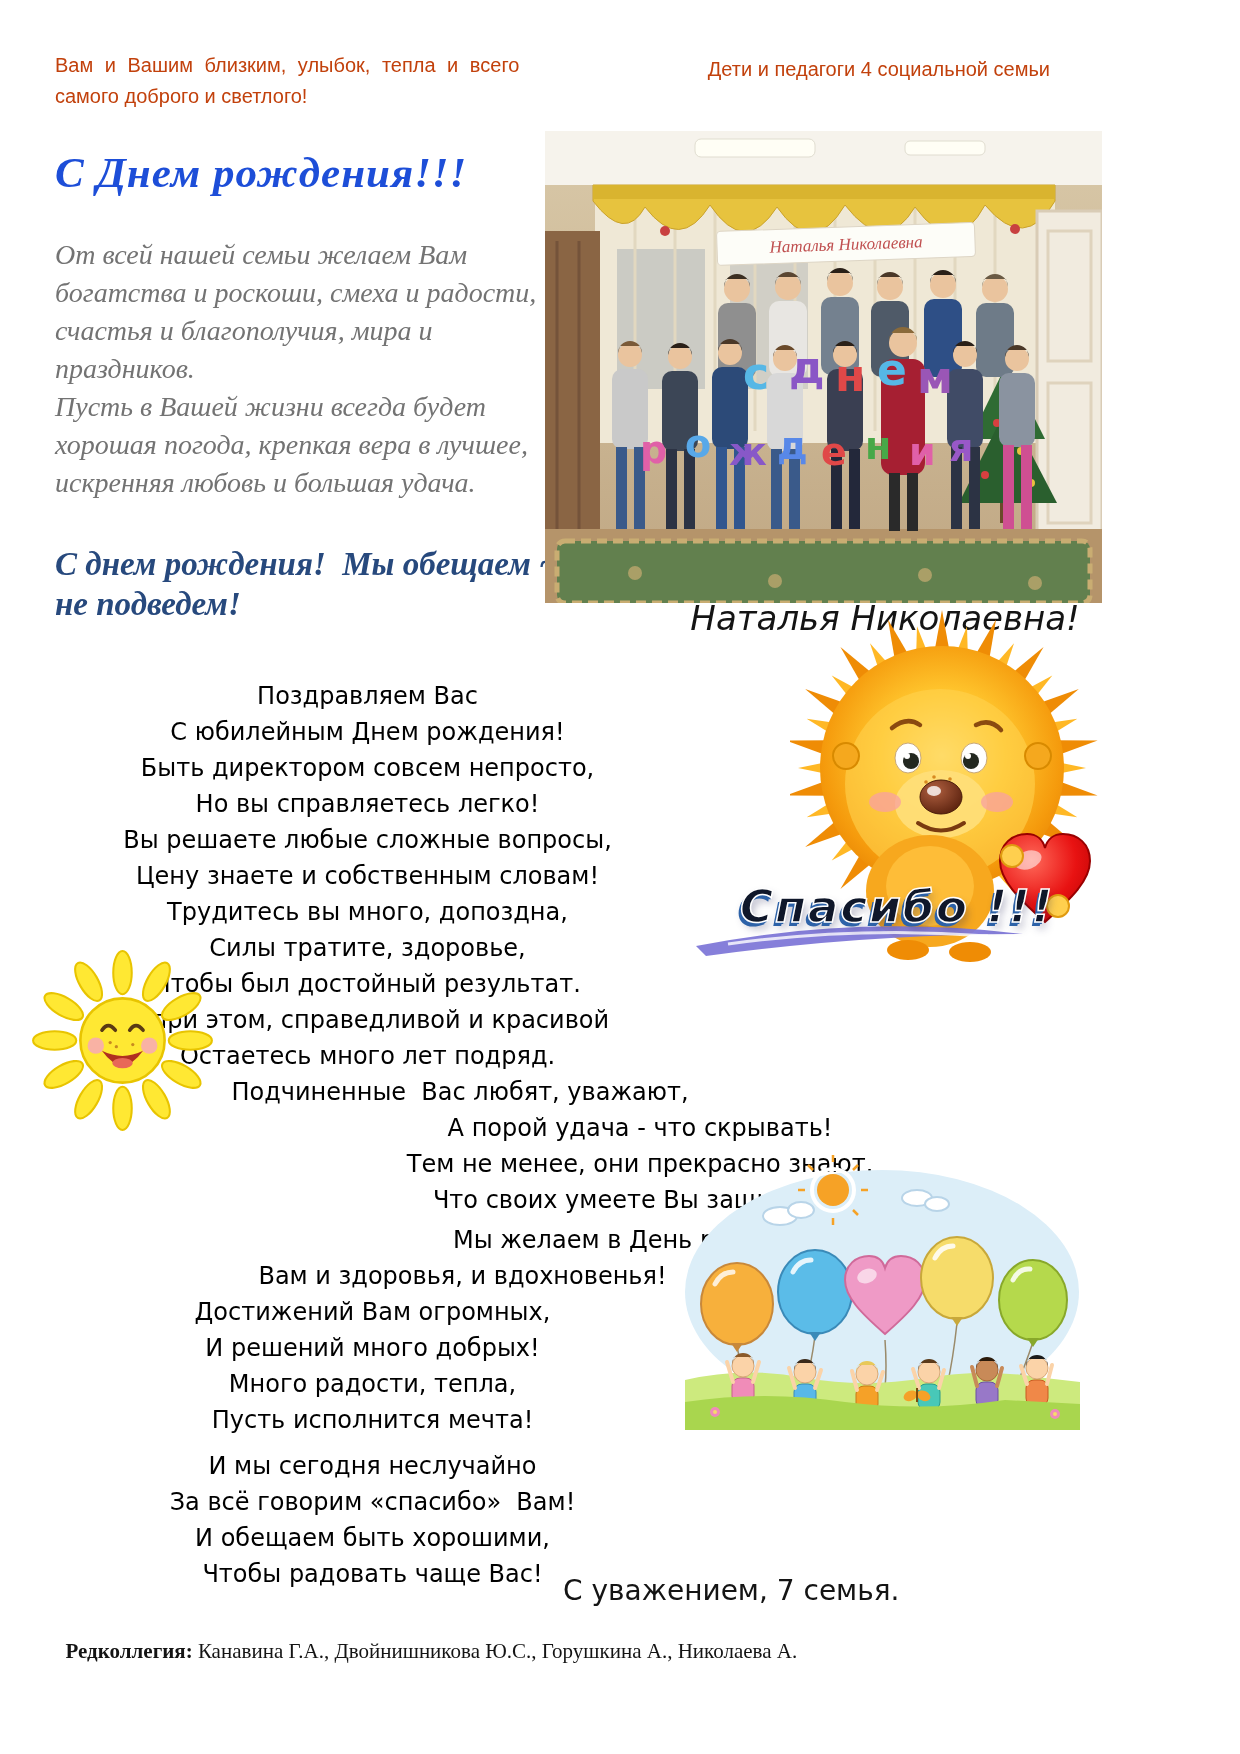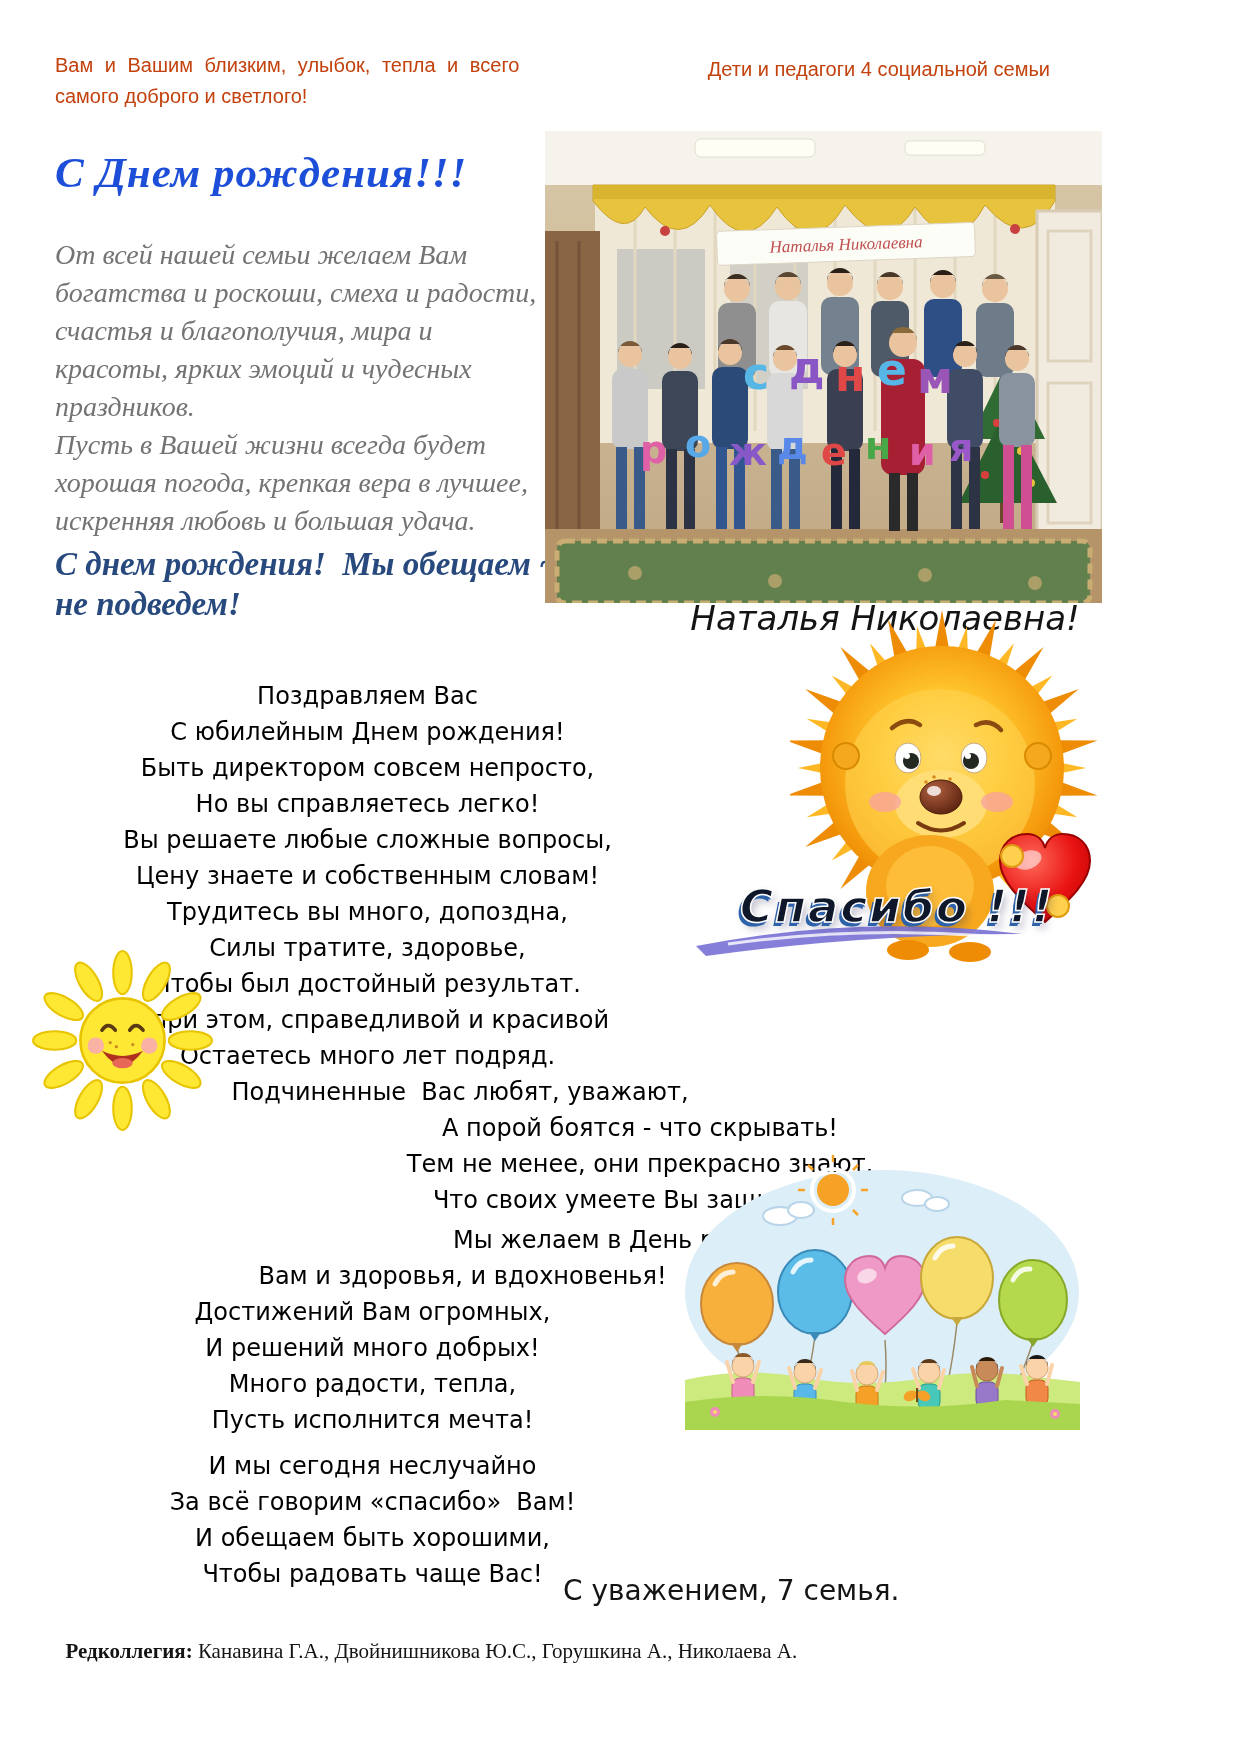--- a/index.html
+++ b/index.html
@@ -39,21 +39,20 @@
   <div>самого доброго и светлого!</div>
 </div>
 <div class="abs hdr" style="left:630px;top:54px;width:420px;text-align:right;">Дети и педагоги 4 социальной семьи</div>
 
 <div class="abs title-script" style="left:55px;top:148px;color:#1d4ed8;">С Днем рождения!!!</div>
 
 <div class="abs blue-script" style="left:55px;top:236px;width:520px;color:#737373;">
   <div>От всей нашей семьи желаем Вам</div>
   <div>богатства и роскоши, смеха и радости,</div>
   <div>счастья и благополучия, мира и</div>
-  <div>красоты, ярких эмоций и чудесных</div>
   <div>праздников.</div>
   <div>Пусть в Вашей жизни всегда будет</div>
   <div>хорошая погода, крепкая вера в лучшее,</div>
   <div>искренняя любовь и большая удача.</div>
 </div>
 <div class="abs blue-bold" style="left:55px;top:544px;width:540px;color:#27497d;">
   <div>С днем рождения!  Мы обещаем ~</div>
   <div>не подведем!</div>
 </div>
 
@@ -243,21 +242,21 @@
   <div class="poem-line">Цену знаете и собственным словам!</div>
   <div class="poem-line">Трудитесь вы много, допоздна,</div>
   <div class="poem-line">Силы тратите, здоровье,</div>
   <div class="poem-line">Чтобы был достойный результат.</div>
   <div class="poem-line">И при этом, справедливой и красивой</div>
   <div class="poem-line">Остаетесь много лет подряд.</div>
 </div>
 <div class="abs poem-line" style="left:180px;top:1074px;width:560px;">Подчиненные  Вас любят, уважают,</div>
 
 <div class="abs" style="left:390px;top:1110px;width:500px;">
-  <div class="poem-line">А порой боятся - что скрывать!</div>
+  <div class="poem-line">А порой удача - что скрывать!</div>
   <div class="poem-line">Тем не менее, они прекрасно знают,</div>
   <div class="poem-line">Что своих умеете Вы защищать!</div>
 </div>
 
 <div class="abs poem-line" style="left:390px;top:1222px;width:500px;">Мы желаем в День рожденья</div>
 <div class="abs poem-line" style="left:190px;top:1258px;width:545px;">Вам и здоровья, и вдохновенья!</div>
 
 <div class="abs" style="left:95px;top:1294px;width:555px;">
   <div class="poem-line">Достижений Вам огромных,</div>
   <div class="poem-line">И решений много добрых!</div>

